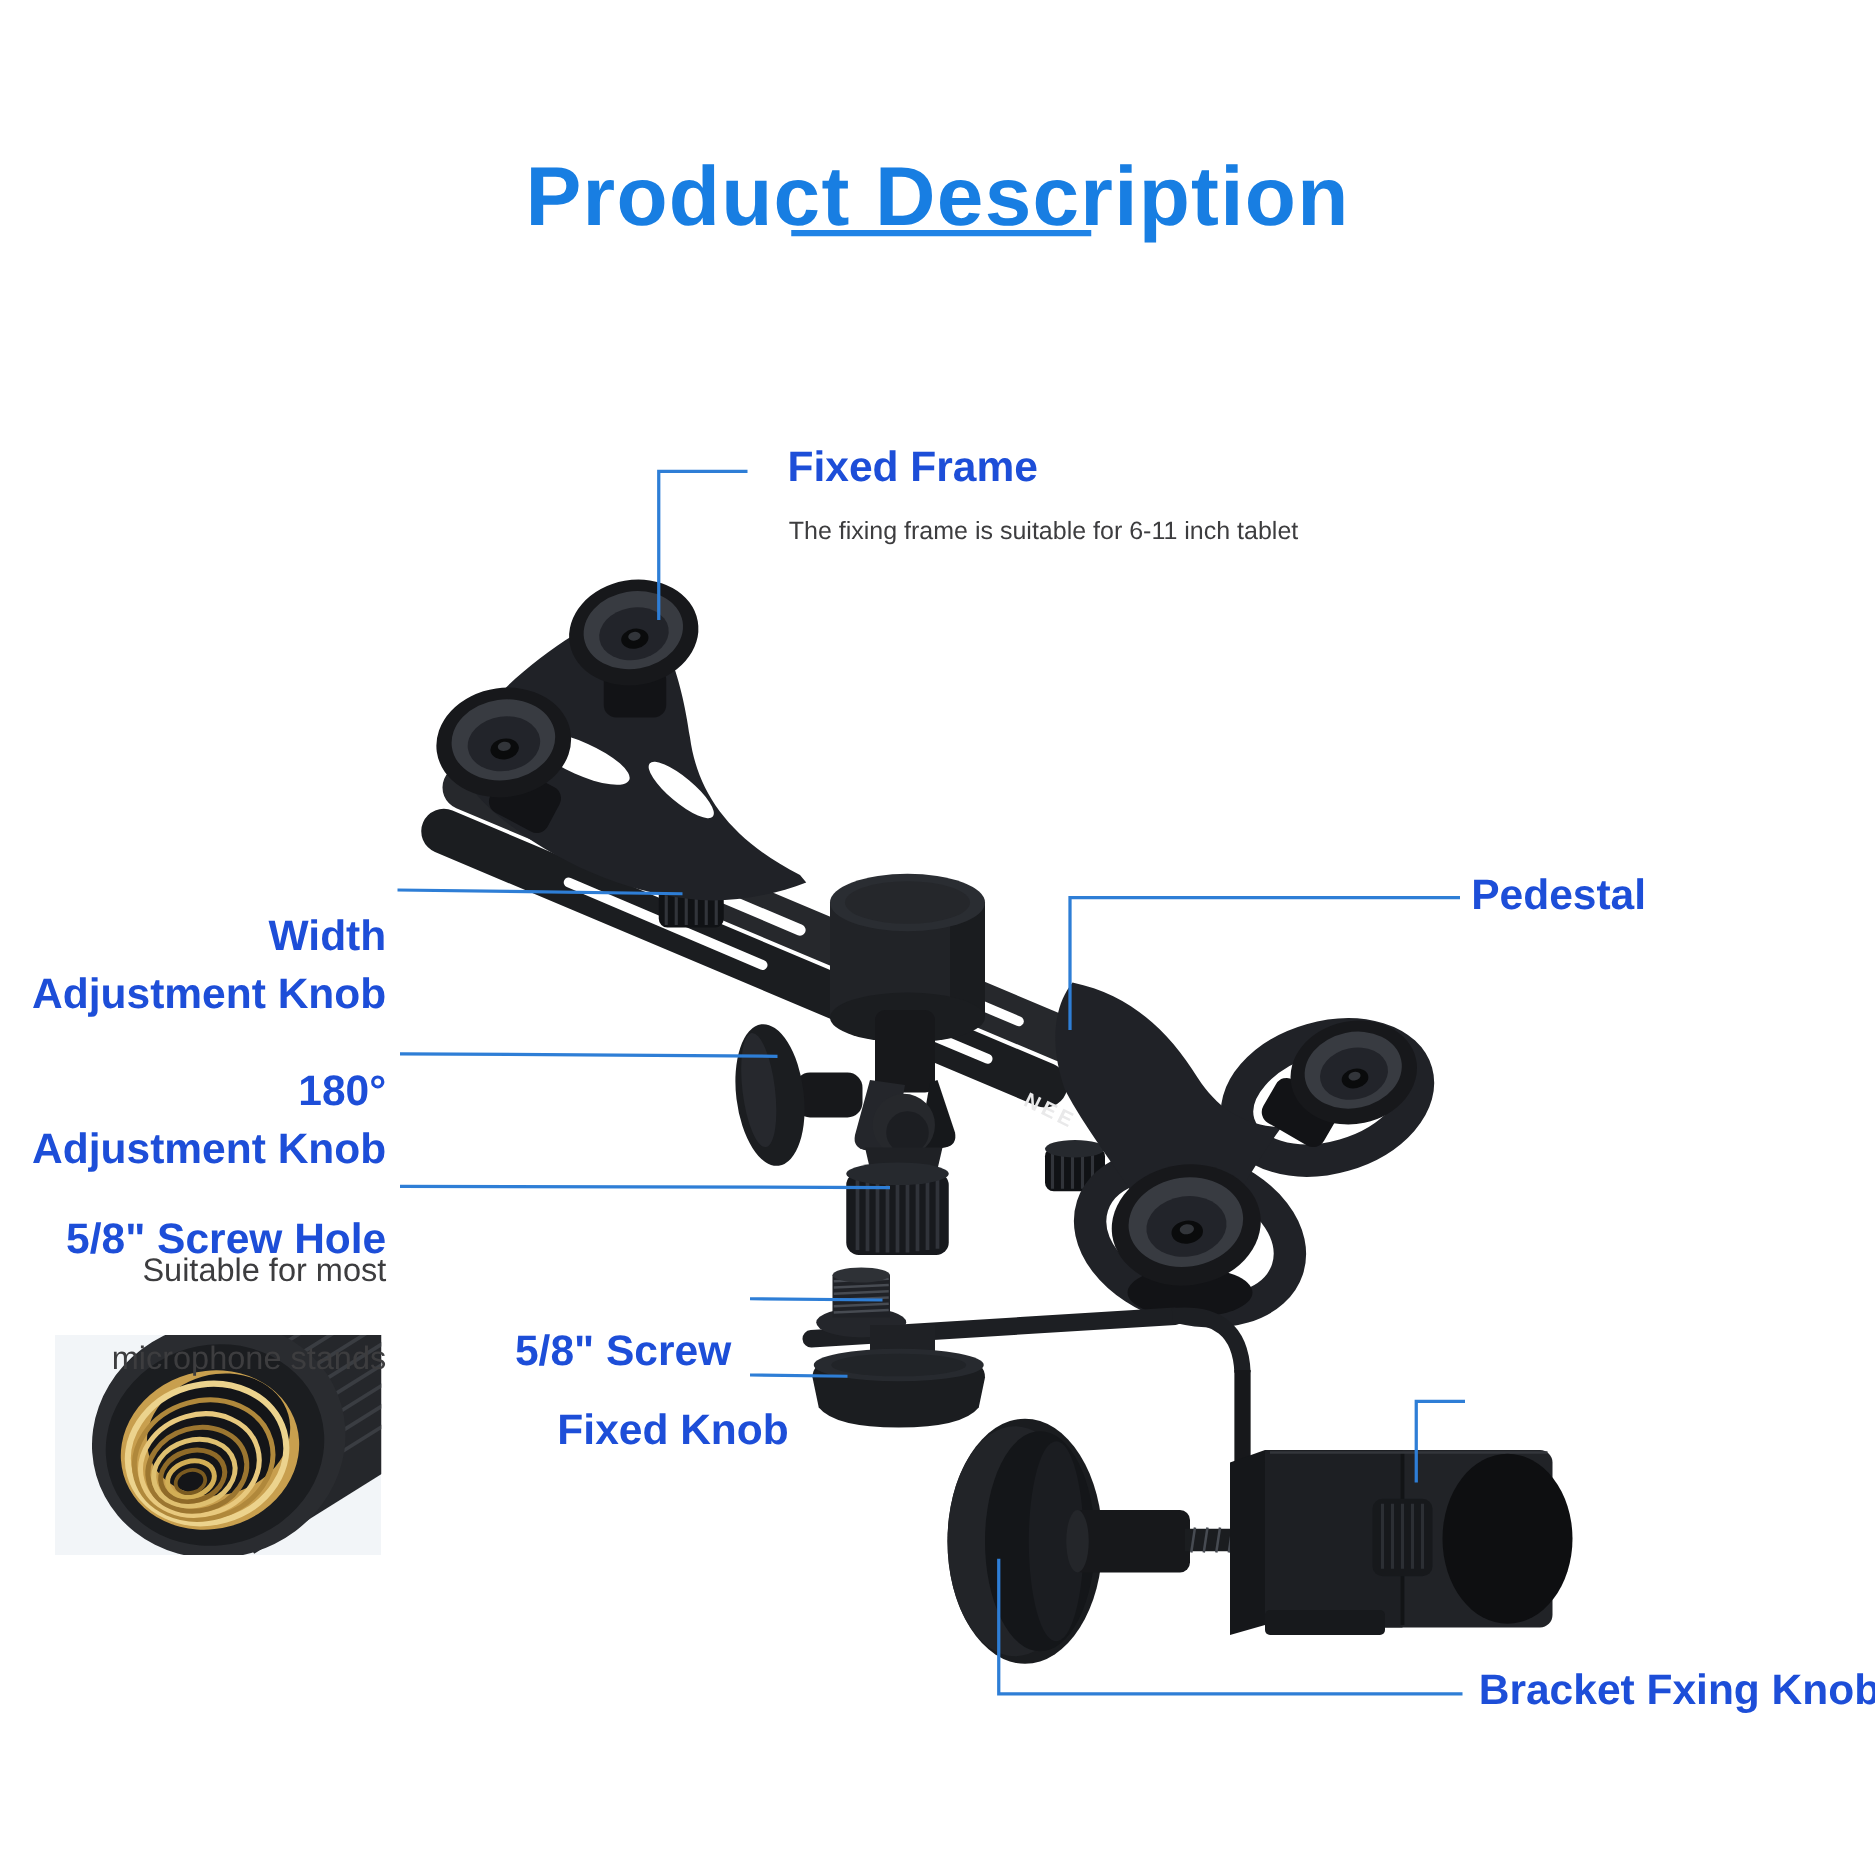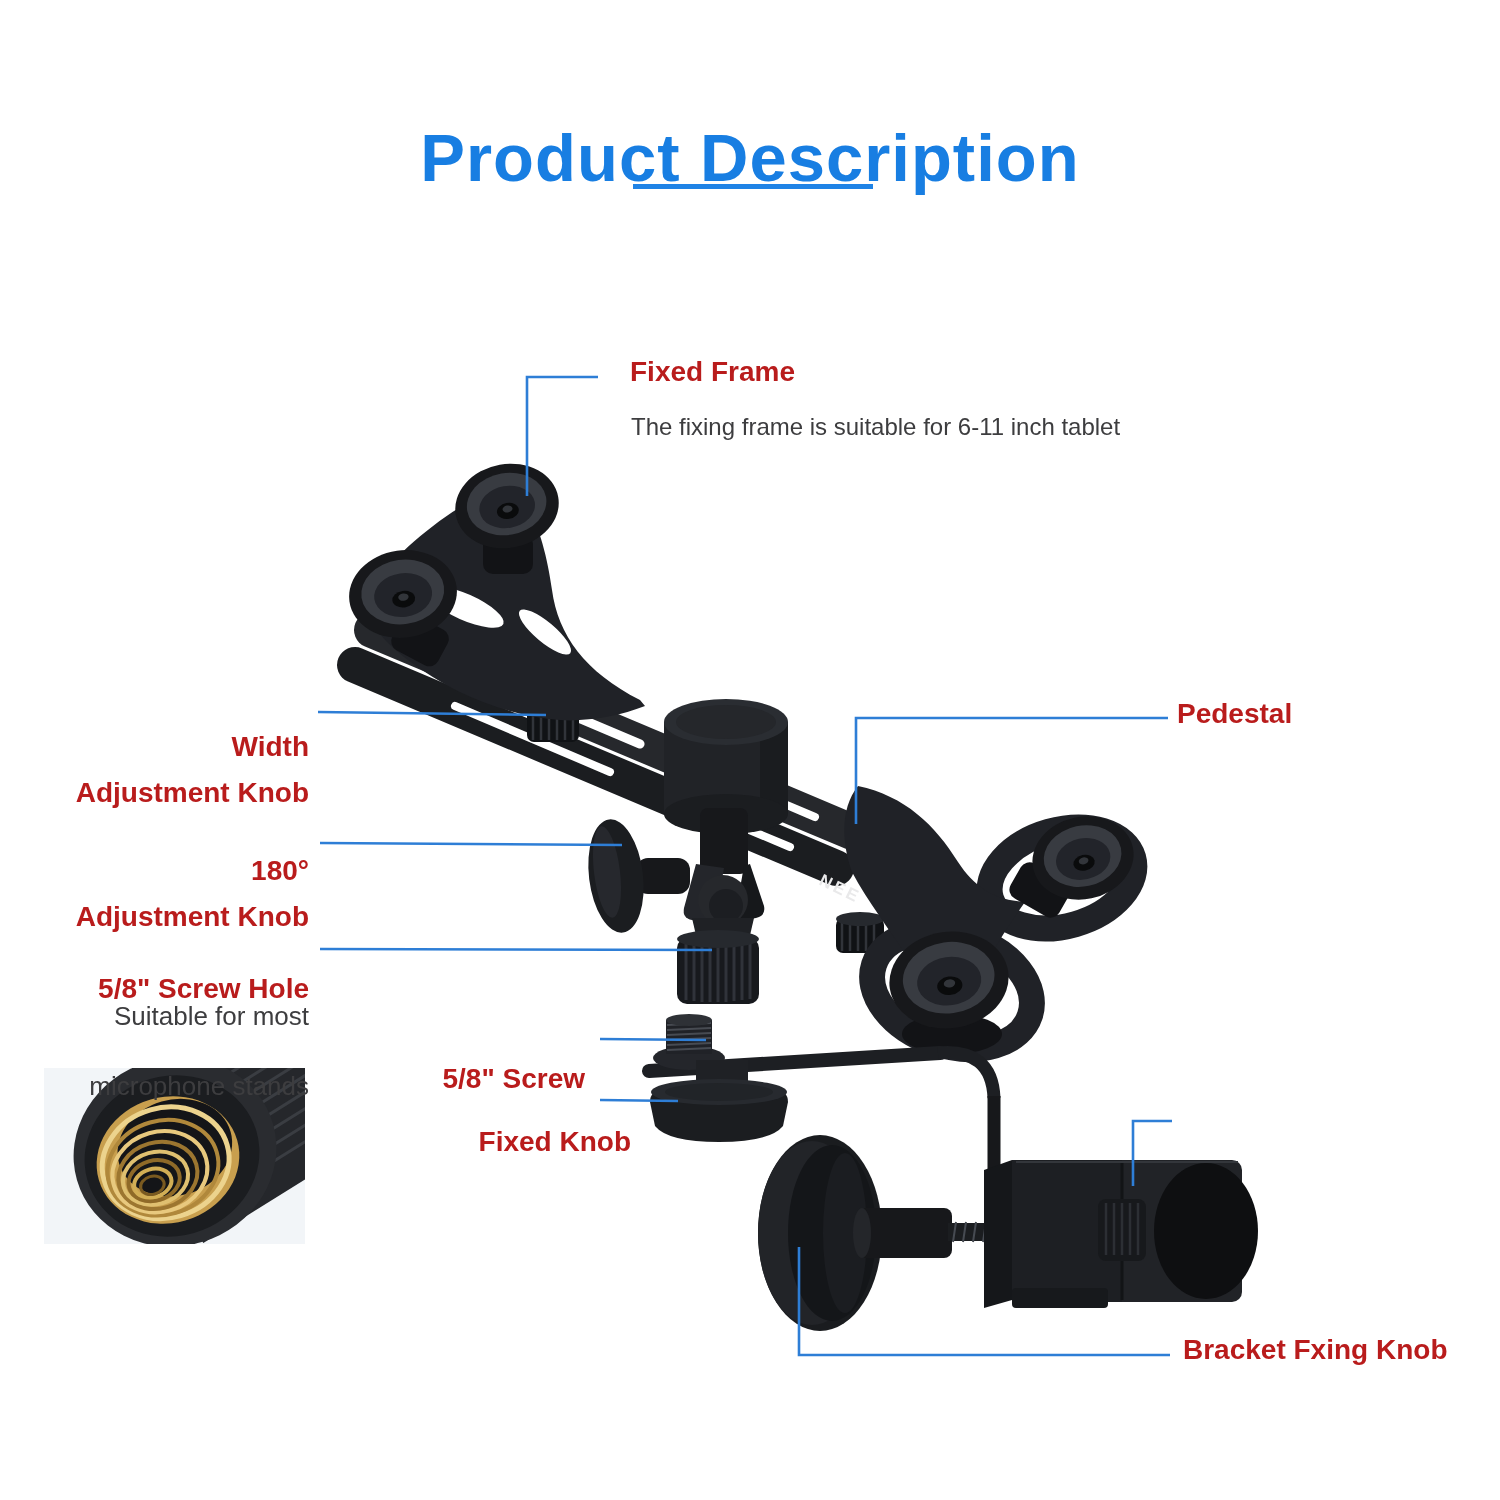--- a/index.html
+++ b/index.html
@@ -2,24 +2,24 @@
 <html><head>
 <meta charset="utf-8">
 <style>
   html,body{margin:0;padding:0;background:#ffffff;}
   .page{position:relative;width:1500px;height:1500px;background:#ffffff;overflow:hidden;
         font-family:"Liberation Sans","DejaVu Sans",sans-serif;}
   .title{position:absolute;left:0;right:0;top:74px;text-align:center;
          font-size:67px;font-weight:700;color:#187ee2;letter-spacing:1px;}
   .underline{position:absolute;left:633px;top:184px;width:240px;height:5px;background:#1f83e6;}
   .art{position:absolute;left:0;top:0;}
-  .lbl{position:absolute;font-weight:700;font-size:28px;color:#b91c1c;
+  .lbl{position:absolute;font-weight:700;font-size:34px;color:#1d4ed8;
        line-height:1.05;white-space:nowrap;}
   .lbl.r{text-align:left;margin-top:44px;}
-  .desc{position:absolute;font-weight:400;font-size:24px;color:#3d3d3f;
+  .desc{position:absolute;font-weight:400;font-size:20px;color:#3d3d3f;
         line-height:1.2;white-space:nowrap;}
   .desc.big{font-size:26px;text-align:right;}
 </style>
 </head>
 <body>
 
 <div class="page">
 
   <h1 class="title">Product Description</h1>
   <div class="underline"></div>

